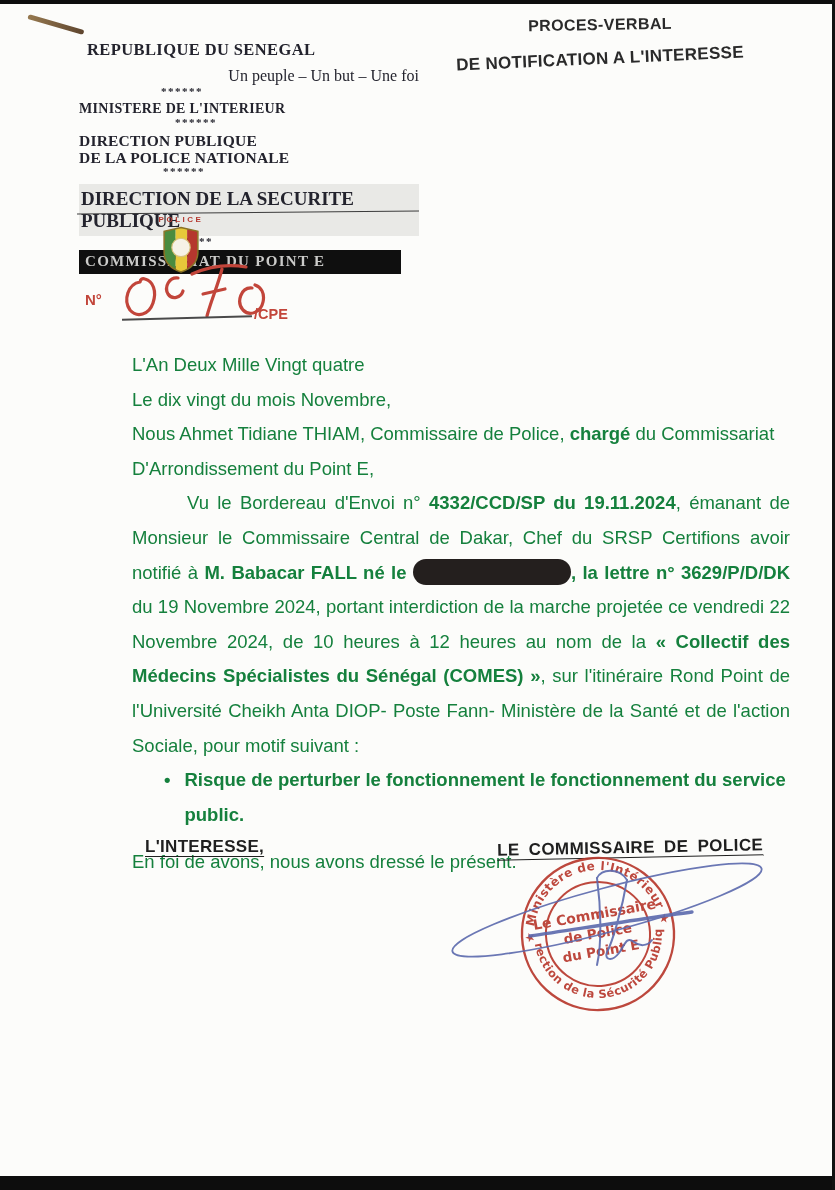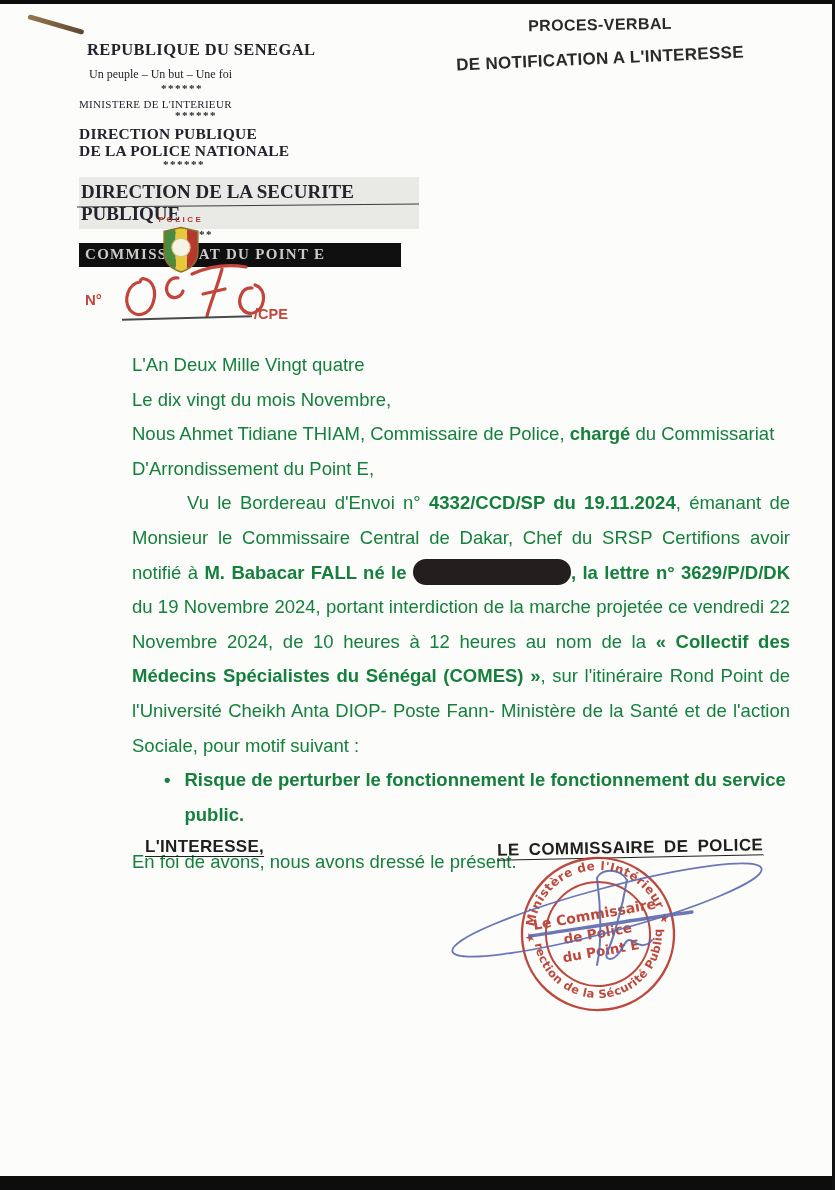--- a/index.html
+++ b/index.html
@@ -17,27 +17,27 @@
   .bar-bottom { position:absolute; left:0; top:1176px; width:835px; height:14px; background:#0d0d0d; }
   .edge-right { position:absolute; right:0; top:0; width:3px; height:1190px; background:#111; }
   .pen-mark   { position:absolute; left:28px; top:14px; width:58px; height:5px;
                 background:linear-gradient(90deg,#96794f,#5e452e); border-radius:3px;
                 transform:rotate(16deg); transform-origin:left center; }
 
   
   .letterhead { position:absolute; left:79px; top:40px; width:340px;
                 font-family:"Liberation Serif", serif; color:#23232d; }
   .h-rep   { font-size:16.5px; font-weight:600; letter-spacing:.4px; margin-left:8px; }
-  .h-motto { font-size:12px; margin-top:7px; margin-left:10px; }
+  .h-motto { font-size:16px; margin-top:7px; margin-left:10px;text-align:right; }
   .sep     { font-size:11px; font-weight:bold; letter-spacing:1.5px; line-height:9px; }
   .sep1 { margin-left:82px; margin-top:2px; }
   .sep2 { margin-left:96px; margin-top:1px; }
   .sep3 { margin-left:84px; margin-top:1px; }
   .sep4 { margin-left:92px; margin-top:1px; }
-  .h-min   { font-size:11px; font-weight:400; letter-spacing:.3px; margin-top:5px; }
+  .h-min   { font-size:14px; font-weight:700; letter-spacing:.3px; margin-top:5px; }
   .h-dg    { font-size:15.5px; font-weight:600; letter-spacing:.2px; margin-top:5px; line-height:17px; }
   .h-dsp   { display:inline-block; position:relative; font-size:19px; font-weight:600;
              margin-top:8px; background:#e9e9e6; padding:4px 2px; }
   .h-dsp::after { content:""; position:absolute; left:-2px; right:0; top:54%;
                   border-top:1.6px solid #3c3c3c; transform:rotate(-.5deg); }
   .h-comm  { display:inline-block; margin-top:4px; min-width:322px;
              background:#0f0f0f; color:#cbcbc9; font-size:15px; font-weight:bold;
              letter-spacing:1.3px; padding:3px 6px 4px; }
 
   

